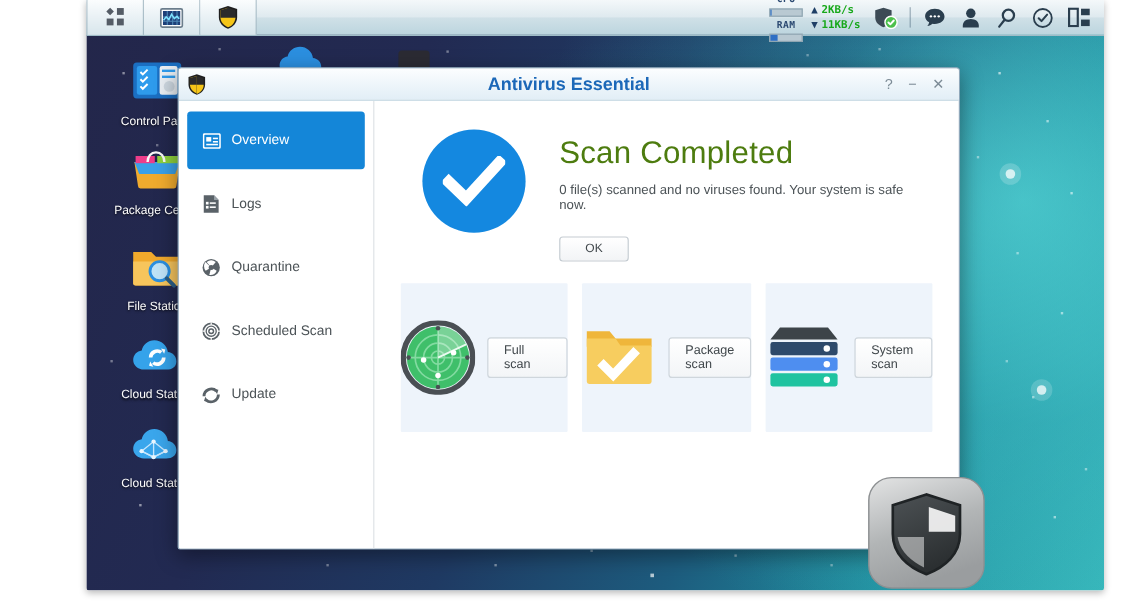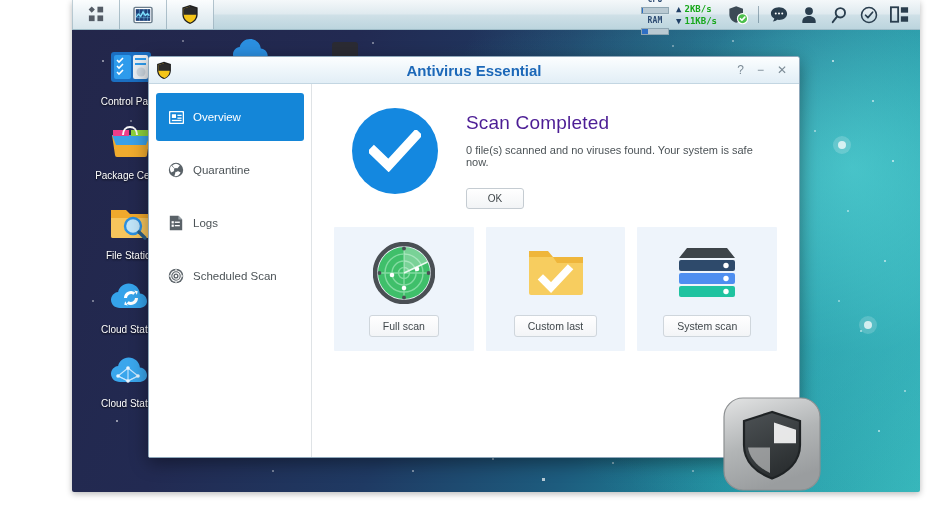--- a/index.html
+++ b/index.html
@@ -170,41 +170,41 @@
   #check-circle {
     width: 86px; height: 86px; border-radius: 50%;
     background: #1488e0;
     display: flex; align-items: center; justify-content: center;
     flex: 0 0 86px;
     margin-left: 18px;
     margin-top: 4px;
   }
   #status-text { padding-top: 8px; }
   #headline {
-    font-size: 19px; color: #4c1d95; font-weight: normal;
+    font-size: 26px; color: #4d7c0f; font-weight: normal;
     margin: 0 0 10px 0; letter-spacing: .2px;
   }
   #subline { font-size: 11px; color: #4c5357; margin: 0 0 20px 0; }
   #ok-btn {
     display: inline-block;
     min-width: 34px;
     padding: 4px 11px;
     font-size: 10px; color: #40474b;
     background: linear-gradient(to bottom,#ffffff,#f2f4f6);
     border: 1px solid #c5ccd2;
     border-radius: 3px;
     text-align: center;
   }
 
   #cards { display: flex; gap: 12px; margin-top: 18px; }
   .card {
     flex: 1;
     background: #eef4fb;
     height: 124px;
-    display: flex; flex-direction: column;
+    display: flex; 
     align-items: center; justify-content: center;
     gap: 10px;
     border-radius: 1px;
   }
   .card .cicon { height: 64px; display:flex; align-items:center; justify-content:center;}
   .card-btn {
     padding: 4px 13px;
     font-size: 10.5px; color: #40474b;
     background: linear-gradient(to bottom,#ffffff,#f3f5f7);
     border: 1px solid #cfd6dc;
@@ -486,65 +486,76 @@
               <rect x="9" y="4" width="4.5" height="1.4" fill="#ffffff"></rect>
               <rect x="9" y="7" width="4.5" height="1.4" fill="#ffffff"></rect>
               <rect x="3" y="9.5" width="10.5" height="1.4" fill="#ffffff"></rect>
             </svg>
           </span>
           <span>Overview</span>
         </div>
 
         <div class="nav-item">
           <span class="nicon">
-            <svg width="16" height="16" viewBox="0 0 16 16">
-              <circle cx="8" cy="8" r="7.2" fill="#5a6268"></circle>
-              <g fill="#ffffff">
-                <path d="M8 8L4.2 3.4A6 6 0 0111.8 3.4z"></path>
-                <path d="M8 8l4.6 2.6a6 6 0 01-6.2 3.6z"></path>
-                <path d="M8 8L3.4 10.6a6 6 0 01-.2-7.2z" transform="rotate(0 8 8)"></path>
-              </g>
-              <circle cx="8" cy="8" r="2.1" fill="#5a6268"></circle>
-            </svg>
-          </span>
-          <span>Quarantine</span>
-        </div>
-
-        <div class="nav-item">
-          <span class="nicon">
             <svg width="14" height="16" viewBox="0 0 14 16">
               <path d="M0.8 0.8h8.6L13.2 4.6v10.6H0.8z" fill="#5a6268"></path>
               <path d="M9.4 0.8L13.2 4.6H9.4z" fill="#9aa2a8"></path>
               <g fill="#ffffff">
                 <rect x="2.6" y="6.2" width="2.2" height="2.2"></rect>
                 <rect x="5.8" y="6.6" width="5" height="1.3"></rect>
                 <rect x="2.6" y="9.6" width="2.2" height="2.2"></rect>
                 <rect x="5.8" y="10" width="5" height="1.3"></rect>
               </g>
             </svg>
           </span>
           <span>Logs</span>
+        </div>
+
+        <div class="nav-item">
+          <span class="nicon">
+            <svg width="16" height="16" viewBox="0 0 16 16">
+              <circle cx="8" cy="8" r="7.2" fill="#5a6268"></circle>
+              <g fill="#ffffff">
+                <path d="M8 8L4.2 3.4A6 6 0 0111.8 3.4z"></path>
+                <path d="M8 8l4.6 2.6a6 6 0 01-6.2 3.6z"></path>
+                <path d="M8 8L3.4 10.6a6 6 0 01-.2-7.2z" transform="rotate(0 8 8)"></path>
+              </g>
+              <circle cx="8" cy="8" r="2.1" fill="#5a6268"></circle>
+            </svg>
+          </span>
+          <span>Quarantine</span>
         </div>
 
 
         <div class="nav-item">
           <span class="nicon">
             <svg width="16" height="16" viewBox="0 0 16 16">
               <circle cx="8" cy="8" r="7.3" fill="#5a6268"></circle>
               <circle cx="8" cy="8" r="5.3" fill="none" stroke="#ffffff" stroke-width="1.1"></circle>
               <circle cx="8" cy="8" r="3.1" fill="none" stroke="#ffffff" stroke-width="1.1"></circle>
               <circle cx="8" cy="8" r="1.2" fill="#ffffff"></circle>
               <g stroke="#ffffff" stroke-width="1">
                   <path d="M8 0.5v2.2M8 13.3v2.2M0.5 8h2.2M13.3 8h2.2"></path>
                 </g>
             </svg>
           </span>
           <span>Scheduled Scan</span>
         </div>
 
+        <div class="nav-item">
+          <span class="nicon">
+            <svg width="16" height="15" viewBox="0 0 16 15">
+              <path d="M3.2 8.2a4.9 4.9 0 018.2-3.6l1.8-1.7A7.4 7.4 0 00.8 8.2z" fill="#5a6268"></path>
+              <path d="M12.8 6.8a4.9 4.9 0 01-8.2 3.6l-1.8 1.7a7.4 7.4 0 0012.4-5.3z" fill="#5a6268"></path>
+              <path d="M10 2.2l4 .6-1.1 3.5z" fill="#5a6268"></path>
+              <path d="M6 12.8l-4-.6 1.1-3.5z" fill="#5a6268"></path>
+            </svg>
+          </span>
+          <span>Update</span>
+        </div>
       </div>
 
       <div id="main">
 
         <div id="status-row">
           <div id="check-circle">
             <svg width="52" height="42" viewBox="0 0 52 42">
               <path d="M5 21.5l14.5 14L47 5.5" fill="none" stroke="#ffffff" stroke-width="9.5" stroke-linecap="square" stroke-linejoin="miter"></path>
             </svg>
           </div>
@@ -588,21 +599,21 @@
           </div>
 
           <div class="card">
             <div class="cicon">
               <svg width="62" height="58" viewBox="0 0 62 58">
                 <path d="M4 7h19l5 6h30v7H4z" fill="#efb63b"></path>
                 <path d="M4 13h24l4 6h26v30a2 2 0 01-2 2H6a2 2 0 01-2-2z" fill="#f7cd5f"></path>
                 <path d="M18 35.5l8 8 17-18" fill="none" stroke="#ffffff" stroke-width="7.5" stroke-linecap="square"></path>
               </svg>
             </div>
-            <span class="card-btn">Custom last</span>
+            <span class="card-btn">Package scan</span>
           </div>
 
           <div class="card">
             <div class="cicon">
               <svg width="64" height="58" viewBox="0 0 64 58">
                 <path d="M12 4h40l8 10H4z" fill="#3d4449"></path>
                 <rect x="4" y="16" width="56" height="11" rx="2" fill="#2e4a6b"></rect>
                 <rect x="4" y="29" width="56" height="11" rx="2" fill="#4e8ef0"></rect>
                 <rect x="4" y="42" width="56" height="11" rx="2" fill="#1fc3a0"></rect>
                 <g fill="#ffffff">

